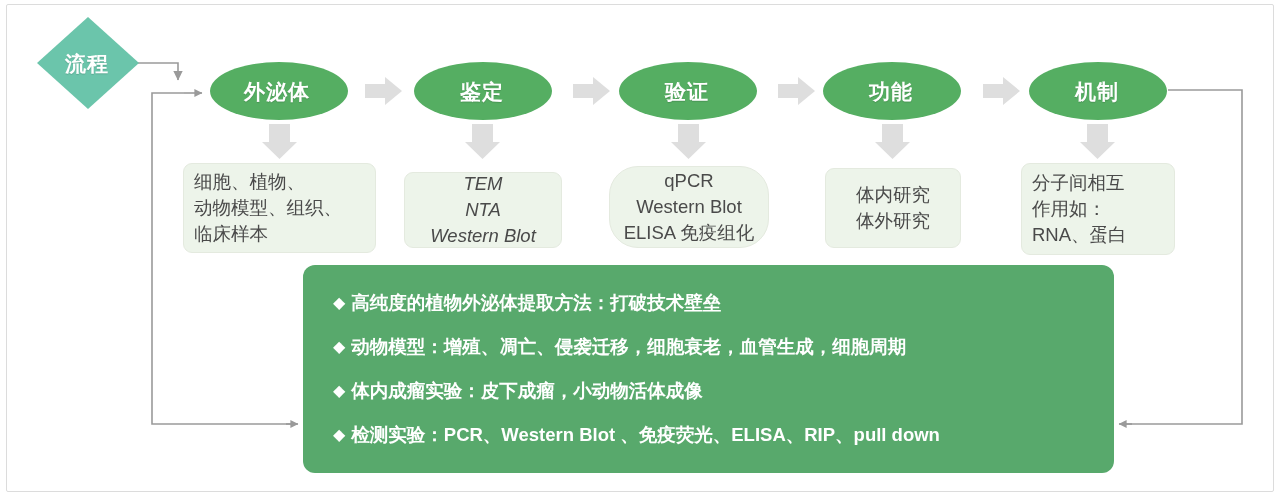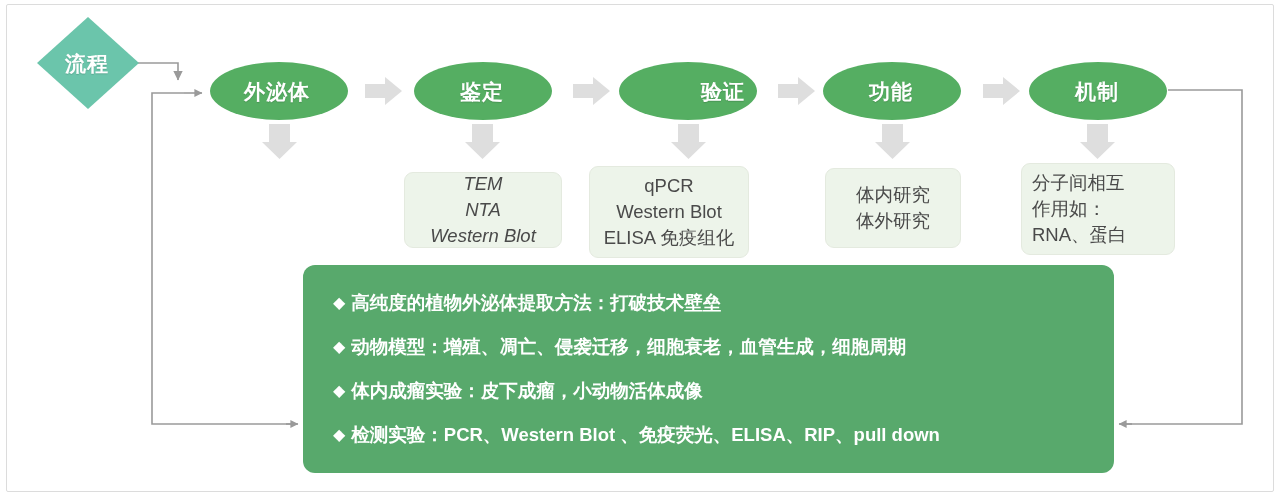--- a/index.html
+++ b/index.html
@@ -196,32 +196,35 @@
       <ellipse cx="1098" cy="91" rx="69" ry="29" fill="#55AE62"></ellipse>
     </g>
   </svg>
 
   <div class="lbl diamond-label" style="left:65px; top:50px;">流程</div>
 
   <div class="lbl ellipse-label" style="left:244px; top:78px;">外泌体</div>
 
   <div class="lbl ellipse-label" style="left:460px; top:78px;">鉴定</div>
 
-  <div class="lbl ellipse-label" style="left:665px; top:78px;margin-left:36px;">验证</div>
+  <div class="lbl ellipse-label" style="left:665px; top:78px;">验证</div>
 
   <div class="lbl ellipse-label" style="left:869px; top:78px;">功能</div>
 
   <div class="lbl ellipse-label" style="left:1075px; top:78px;">机制</div>
 
+  <div class="detail-box left" style="left:183px; top:163px; width:193px; height:90px;">细胞、植物、
+动物模型、组织、
+临床样本</div>
 
   <div class="detail-box center" style="left:404px; top:172px; width:158px; height:76px;font-style:italic;">TEM
 NTA
 Western Blot</div>
 
-  <div class="detail-box center" style="left:589px; top:166px; width:160px; height:92px;">qPCR
+  <div class="detail-box center" style="left:609px; top:166px; width:160px; height:82px;border-radius:29px;">qPCR
 Western Blot
 ELISA 免疫组化</div>
 
   <div class="detail-box center" style="left:825px; top:168px; width:136px; height:80px;">体内研究
 体外研究</div>
 
   <div class="detail-box left" style="left:1021px; top:163px; width:154px; height:92px;">分子间相互
 作用如：
 RNA、蛋白</div>
 

